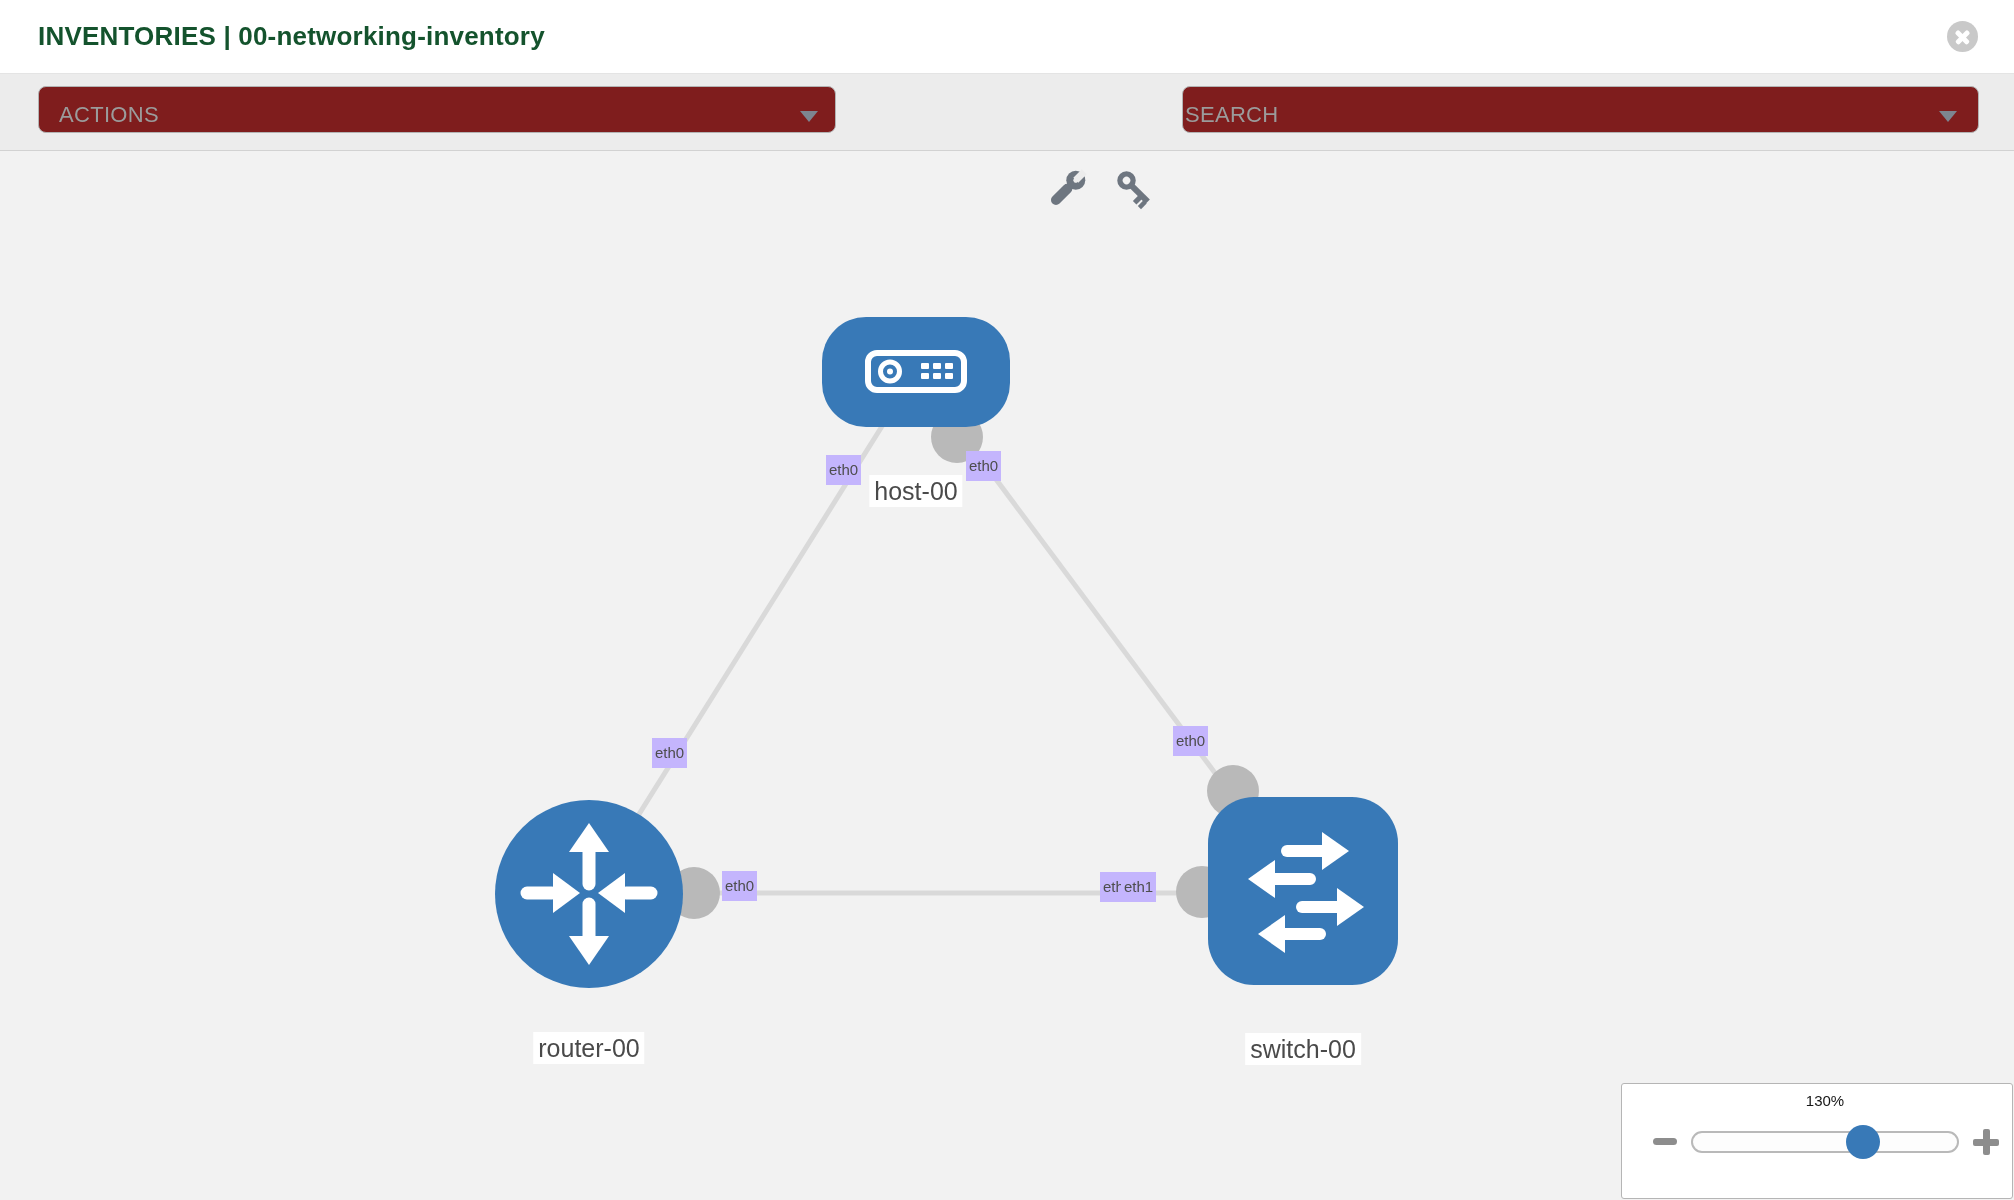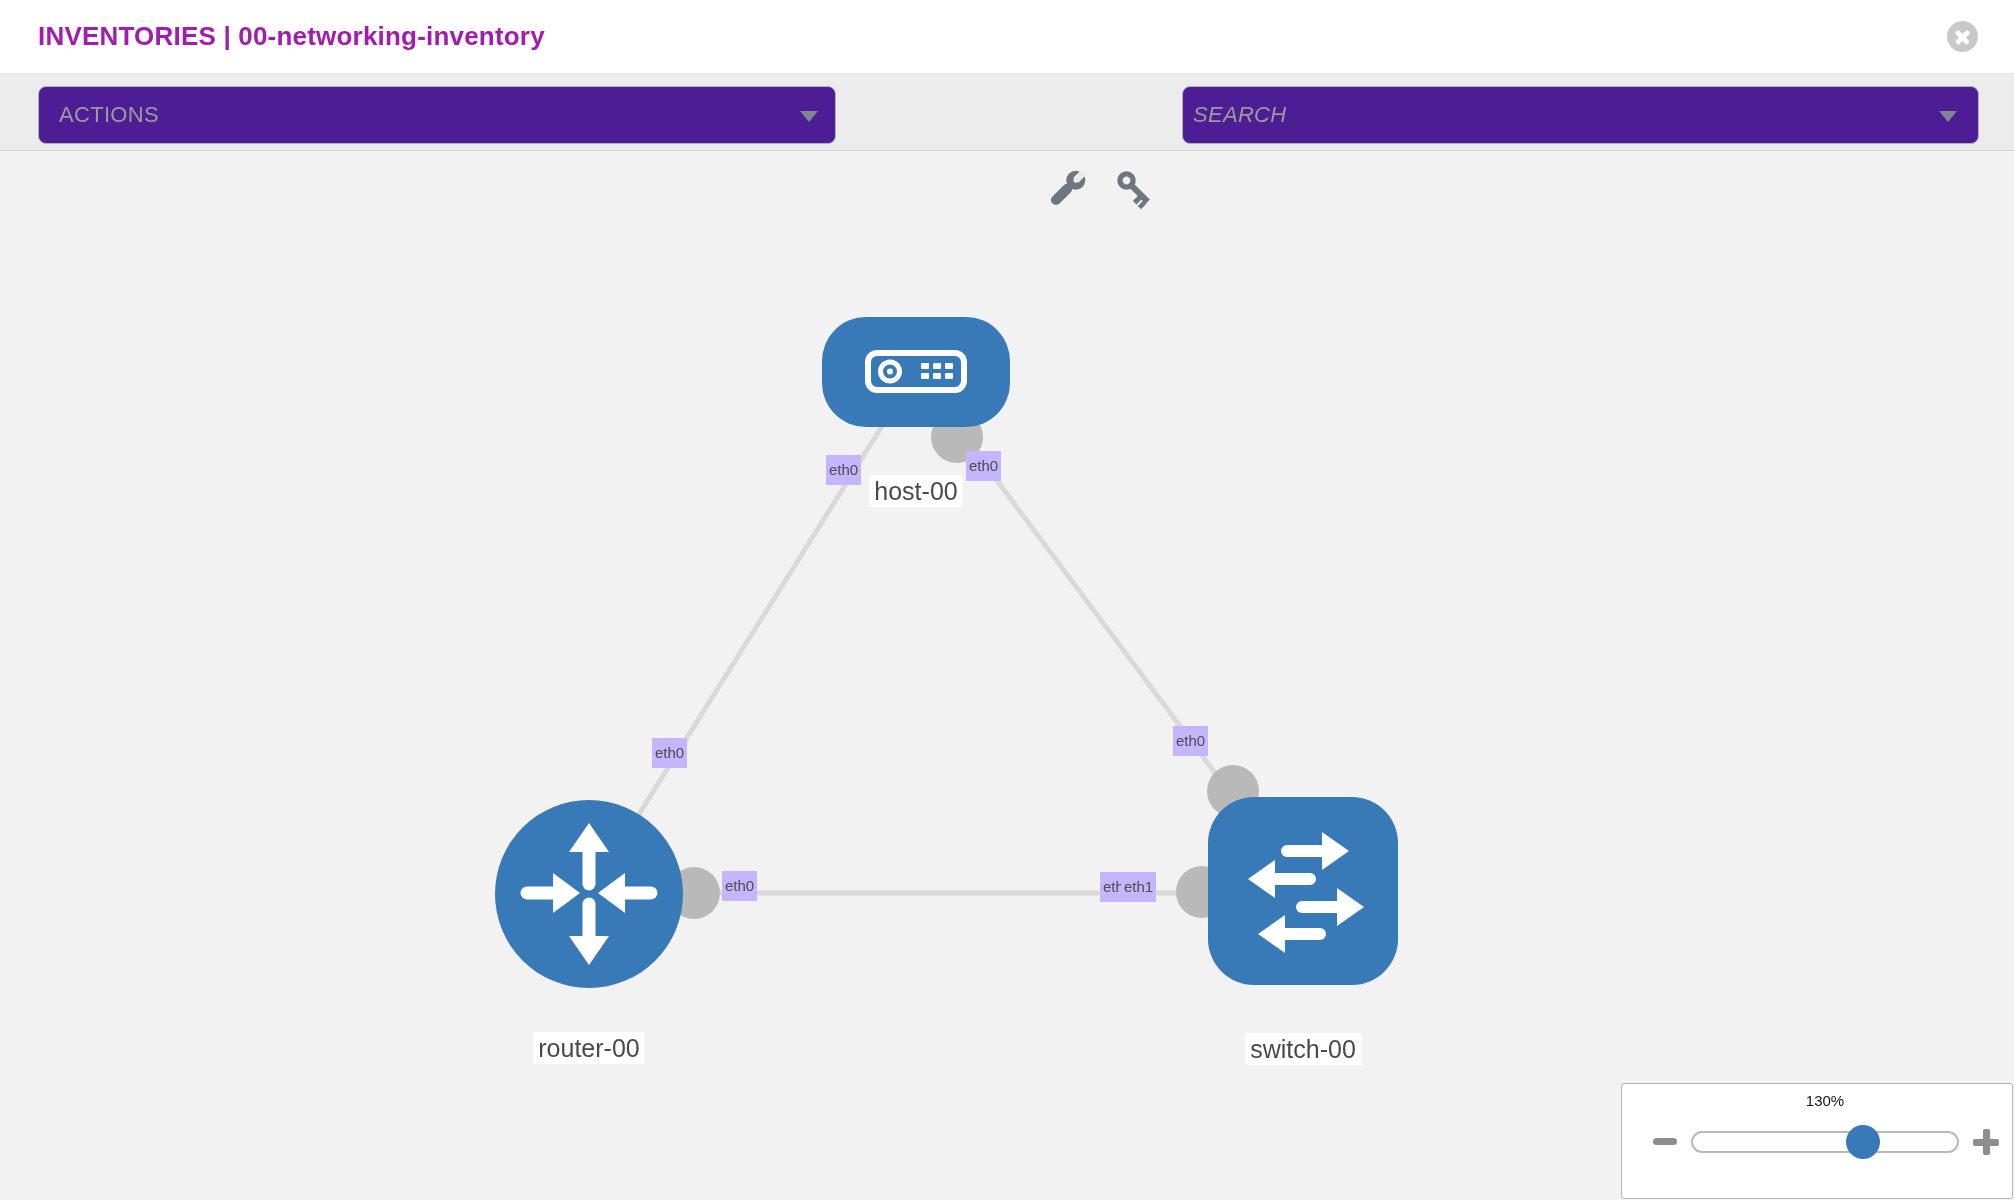--- a/index.html
+++ b/index.html
@@ -8,38 +8,38 @@
     font-family:"Liberation Sans", sans-serif;
     background:#f2f2f2;
   }
   
   .header{
     position:absolute;left:0;top:0;width:2014px;height:73px;
     background:#ffffff;border-bottom:1px solid #e4e4e4;z-index:30;
   }
   .header-title{
     position:absolute;left:38px;top:0;height:73px;line-height:73px;
-    font-size:26px;font-weight:bold;color:#a21caf;letter-spacing:0.2px;
+    font-size:26px;font-weight:bold;color:#14532d;letter-spacing:0.2px;
   }
   .close-btn{
     position:absolute;left:1947px;top:21px;width:31px;height:31px;border-radius:50%;
     background:#c9c9c9;cursor:pointer;
   }
   .close-btn .bar{
     position:absolute;left:7px;top:13.5px;width:17px;height:4.5px;border-radius:2px;background:#ffffff;
   }
   .close-btn .bar.b1{transform:rotate(45deg);}
   .close-btn .bar.b2{transform:rotate(-45deg);}
   
   .toolbar{
     position:absolute;left:0;top:74px;width:2014px;height:76px;
     background:#ececec;border-bottom:1px solid #d2d2d2;z-index:30;
   }
   .dropdown{
-    position:absolute;top:12px;height:58px;background:#4c1d95;
+    position:absolute;top:12px;height:47px;background:#7f1d1d;
     border:1px solid #b3b3b3;border-radius:8px;box-sizing:border-box;
     cursor:pointer;
   }
   .dropdown .dd-label{
     position:absolute;left:20px;top:0;height:55px;line-height:55px;
     font-size:22px;color:#9b9b9b;letter-spacing:0.3px;
   }
   .chevron-down{
     position:absolute;top:24px;width:0;height:0;
     border-left:9px solid transparent;border-right:9px solid transparent;
@@ -124,21 +124,21 @@
   <svg class="tool-icon ti-key" viewBox="0 0 48 48">
     <g transform="translate(23,27) rotate(-45)">
       <circle cx="0" cy="-12" r="6.5" fill="none" stroke="#6e7680" stroke-width="5.5"></circle>
       <rect x="-3" y="-6" width="6" height="24" fill="#6e7680"></rect>
       <rect x="-10" y="7" width="8" height="5" fill="#6e7680"></rect>
       <rect x="-10" y="14" width="8" height="4.5" fill="#6e7680"></rect>
     </g>
   </svg>
 
   <div class="dropdown dd-search">
-    <span class="dd-label" style="left:10px;font-style:italic;">SEARCH</span>
+    <span class="dd-label" style="left:2px;">SEARCH</span>
     <span class="chevron-down" style="left:756px;"></span>
   </div>
 </div>
 
 <div class="canvas">
   <svg class="topo-svg" width="2014" height="1049" viewBox="0 151 2014 1049">
 
     <g stroke="#d9d9d9" stroke-width="5">
       <line x1="916" y1="372" x2="589" y2="894"></line>
       <line x1="916" y1="372" x2="1303" y2="891"></line>

